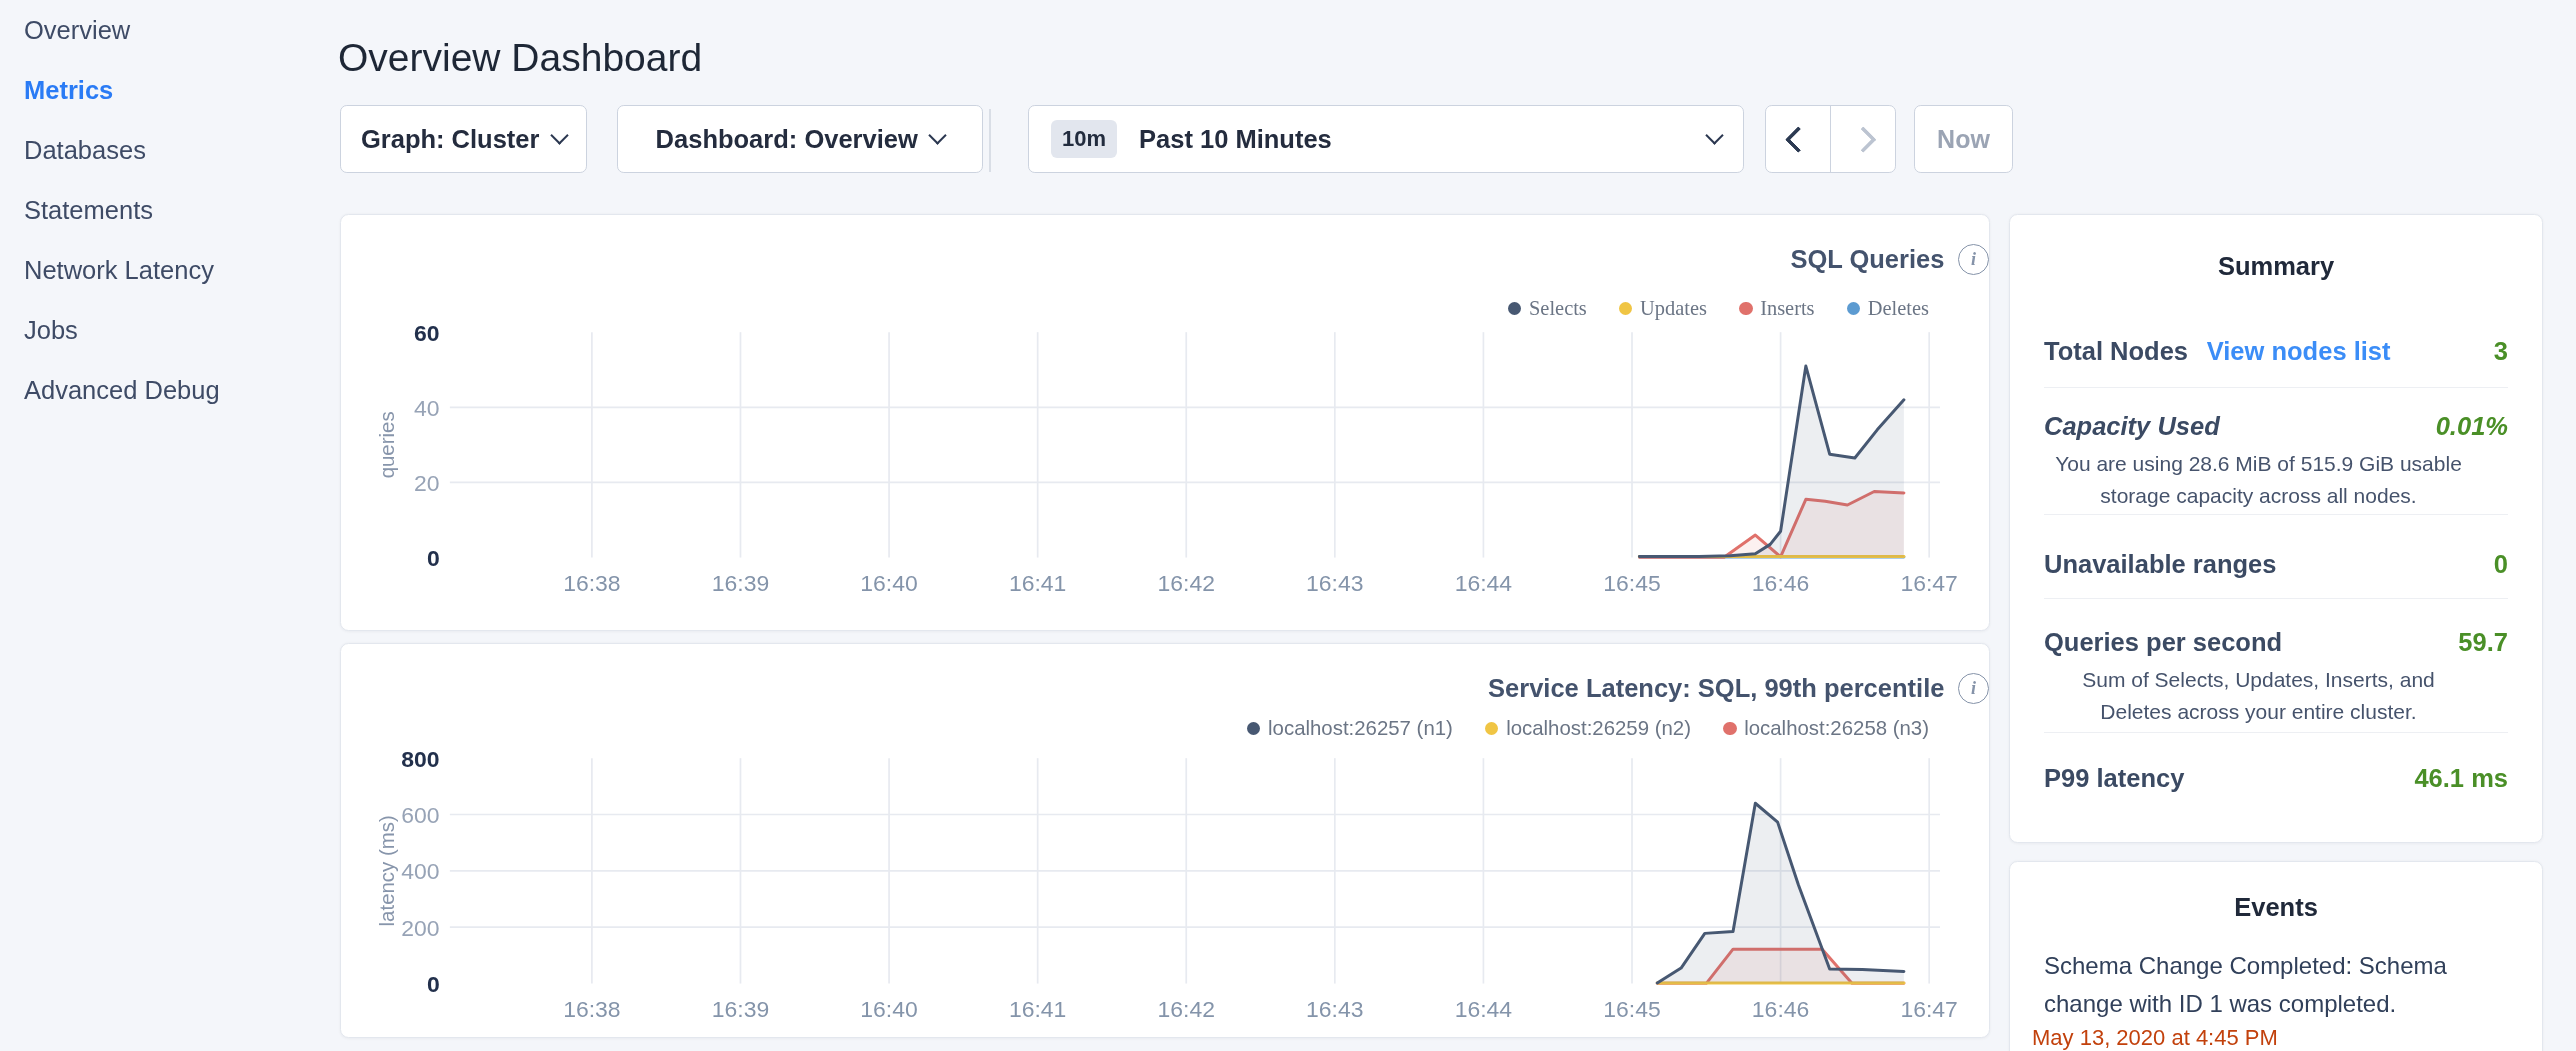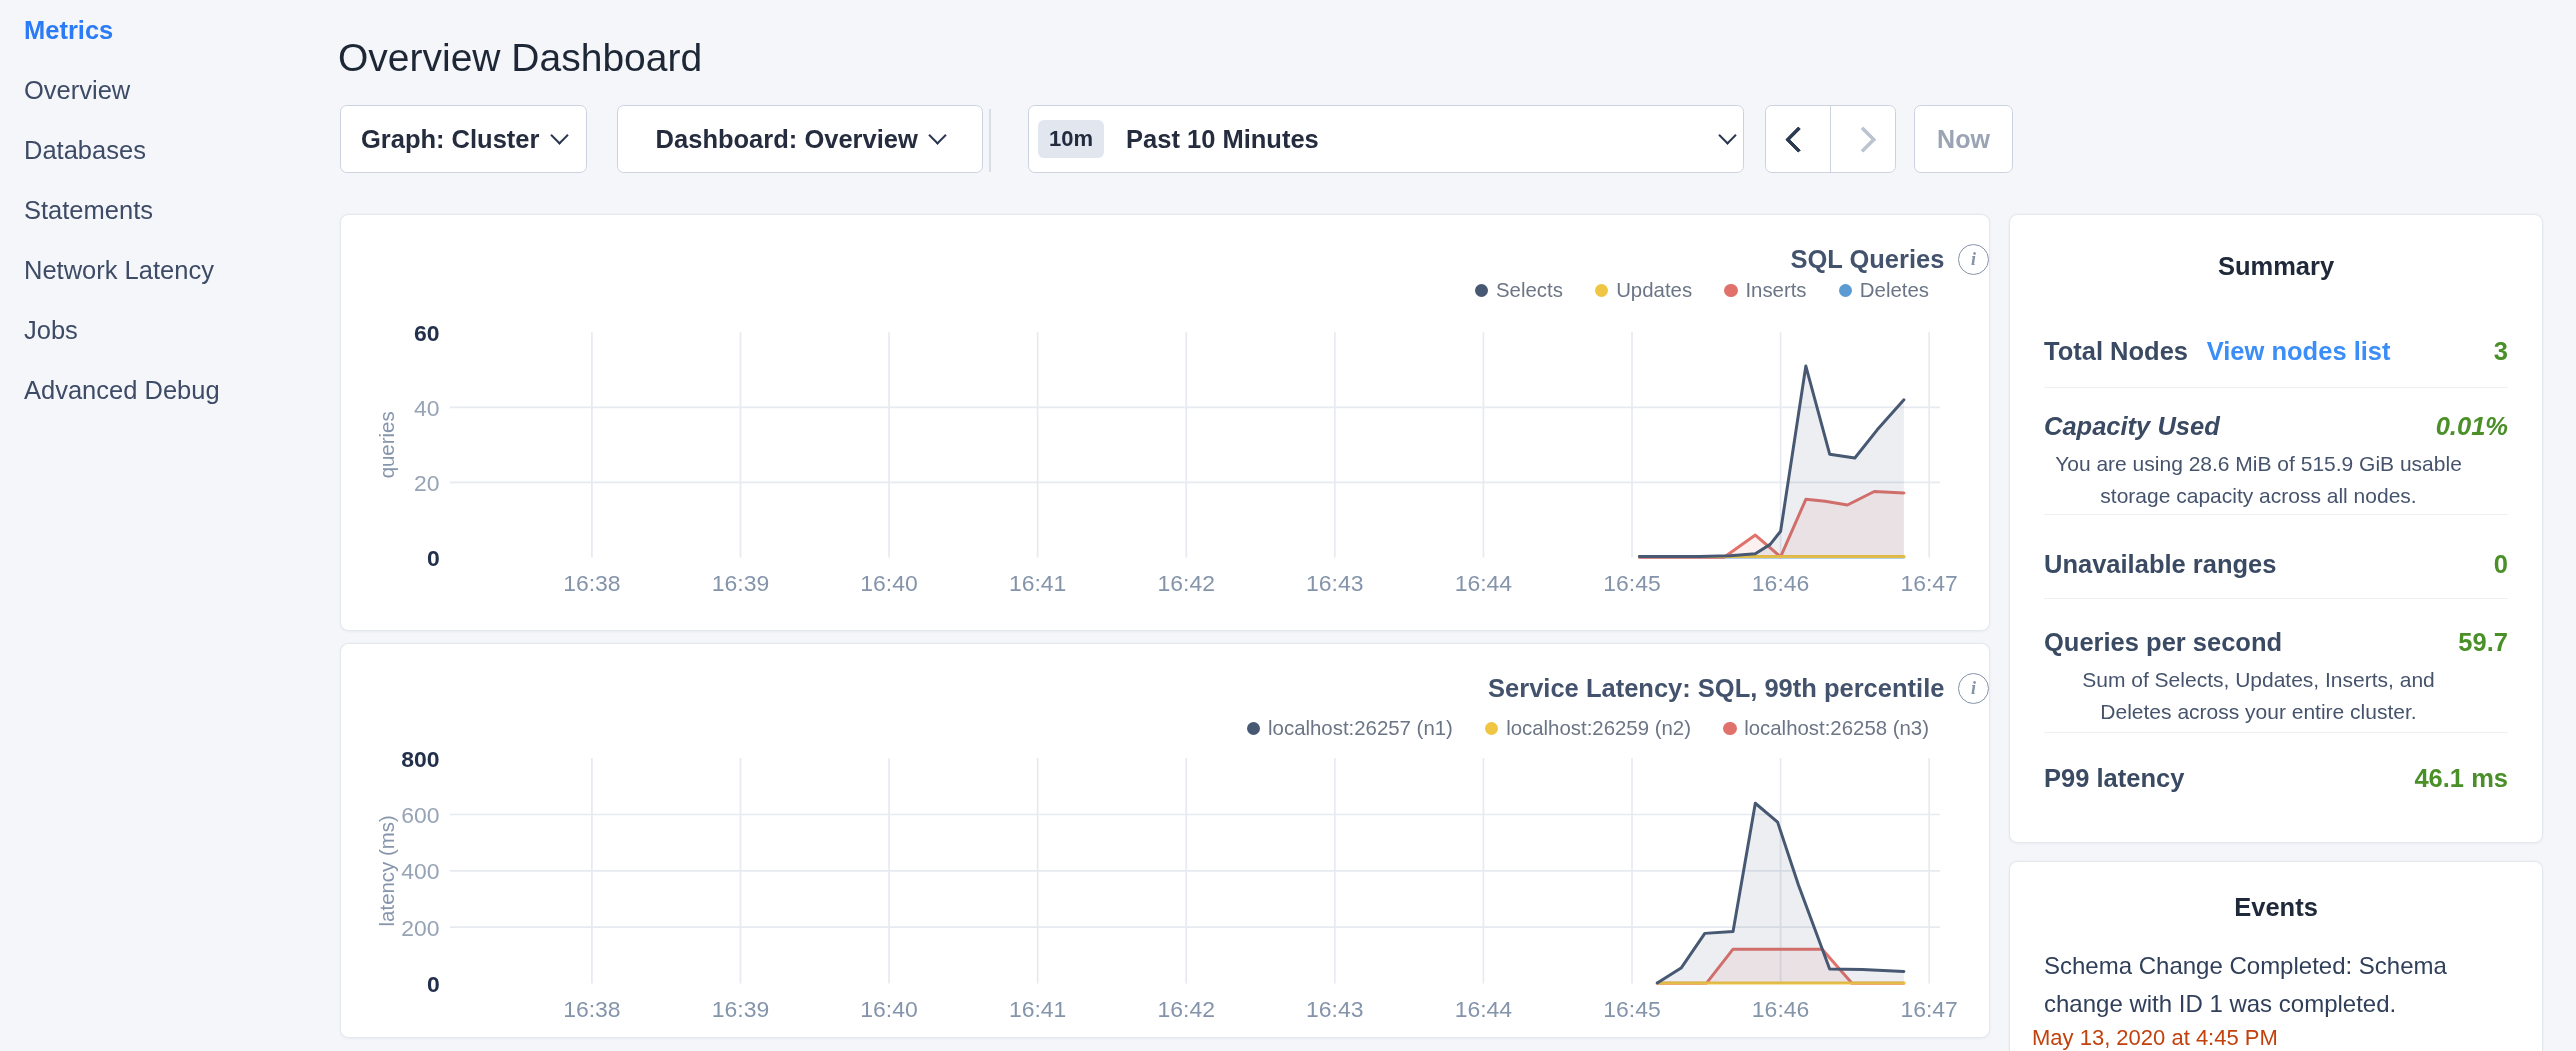--- a/index.html
+++ b/index.html
@@ -18,21 +18,21 @@
   
   .ctl{position:absolute;top:105px;height:68px;background:#fff;border:1.7px solid #ccd3df;border-radius:6.8px;
        box-sizing:border-box;display:flex;align-items:center;cursor:pointer;}
   .dd1{left:340px;width:247px;justify-content:center;gap:13.6px;align-items:center;}
   .dd2{left:617px;width:366px;justify-content:center;gap:13.6px;}
   .dd-label{font-size:25.5px;font-weight:bold;color:#242c3e;}
   .chev-down{width:11px;height:11px;border-right:2.6px solid #2b3750;border-bottom:2.6px solid #2b3750;
              transform:rotate(45deg);margin-top:-6.8px;flex:none;}
   .chev-down.thin{border-width:2.1px;}
   .ctl-divider{position:absolute;left:989px;top:109px;width:1.7px;height:63px;background:#d9dee6;}
-  .timebox{left:1028px;width:716px;padding:0 9px;gap:22px;}
+  .timebox{left:1028px;width:716px;padding:0 22px;gap:22px;}
   .range-badge{background:#e2e6ee;border-radius:6px;padding:6px 11px;font-size:22px;font-weight:bold;color:#222c3e;flex:none;}
   .range-label{font-size:25.5px;font-weight:bold;color:#242c3e;}
   .timebox .chev-down{margin-left:auto;}
   .arrows{left:1765px;width:131px;padding:0;}
   .arrow-cell{width:50%;height:100%;display:flex;align-items:center;justify-content:center;}
   .arrow-cell + .arrow-cell{border-left:1.7px solid #ccd3df;}
   .chev-left{width:14.5px;height:14.5px;border-left:4.3px solid #2c3a52;border-bottom:4.3px solid #2c3a52;
              transform:rotate(45deg);border-radius:1.7px;}
   .chev-right{width:14.5px;height:14.5px;border-right:4.3px solid #bcc4d1;border-top:4.3px solid #bcc4d1;
               transform:rotate(45deg);border-radius:1.7px;}
@@ -65,22 +65,22 @@
   .sum-div{position:absolute;left:34px;right:34px;border-top:1.7px solid #edeff3;}
   
   .ev-title{top:31px;}
   .ev-msg{position:absolute;left:34px;top:85px;width:404px;margin:0;font-size:24px;color:#31405a;line-height:38px;}
   .ev-time{position:absolute;left:22px;top:163px;font-size:22px;color:#c2410c;}
 </style>
 </head>
 <body>
 
 <nav class="sidebar">
+  <div class="side-item">Overview</div>
   <div class="side-item active">Metrics</div>
-  <div class="side-item">Overview</div>
   <div class="side-item">Databases</div>
   <div class="side-item">Statements</div>
   <div class="side-item">Network Latency</div>
   <div class="side-item">Jobs</div>
   <div class="side-item">Advanced Debug</div>
 </nav>
 
 <h1 class="page-title">Overview Dashboard</h1>
 
 <div class="ctl dd1">
@@ -105,21 +105,21 @@
       <span class="chev-right"></span>
     </span>
 </div>
 <div class="ctl nowbtn">Now</div>
 
 <section class="card card-c1">
   <div class="chart-title">
     <span>SQL Queries</span>
     <span class="info-icon">i</span>
   </div>
-  <div class="legend" style="top:64px;">
+  <div class="legend" style="top:82px;font-family:Liberation Serif, serif;">
       <span class="legend-item">
         <span class="legend-dot" style="background: rgb(71, 88, 114);"></span>
         <span>Selects</span>
       </span>
       <span class="legend-item">
         <span class="legend-dot" style="background: rgb(240, 197, 68);"></span>
         <span>Updates</span>
       </span>
       <span class="legend-item">
         <span class="legend-dot" style="background: rgb(224, 113, 107);"></span>

